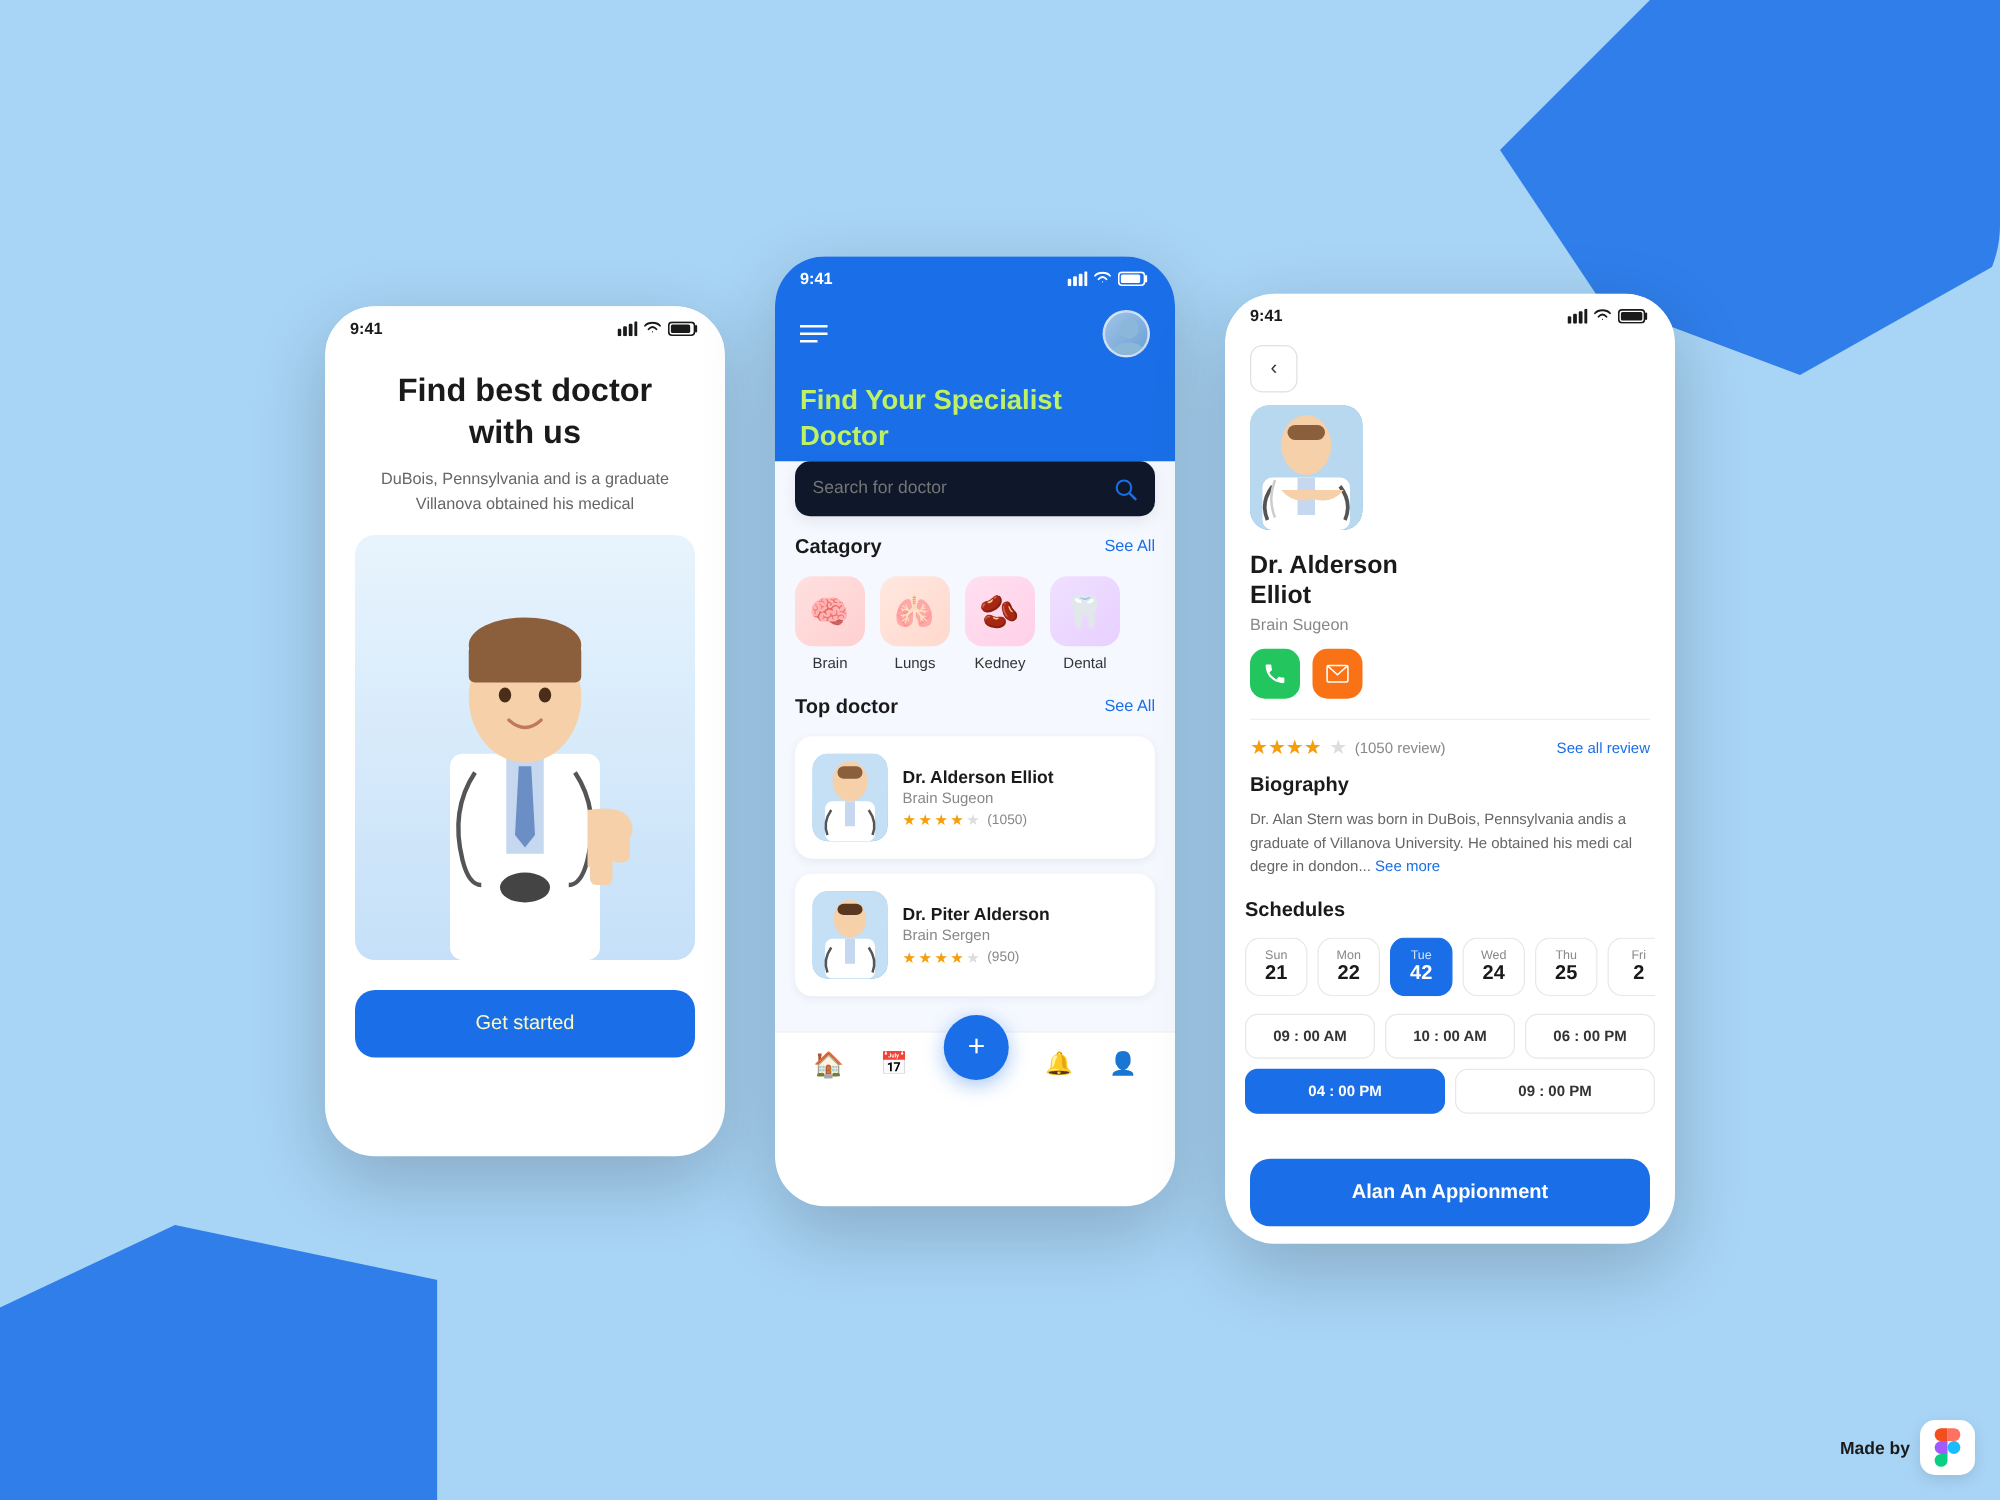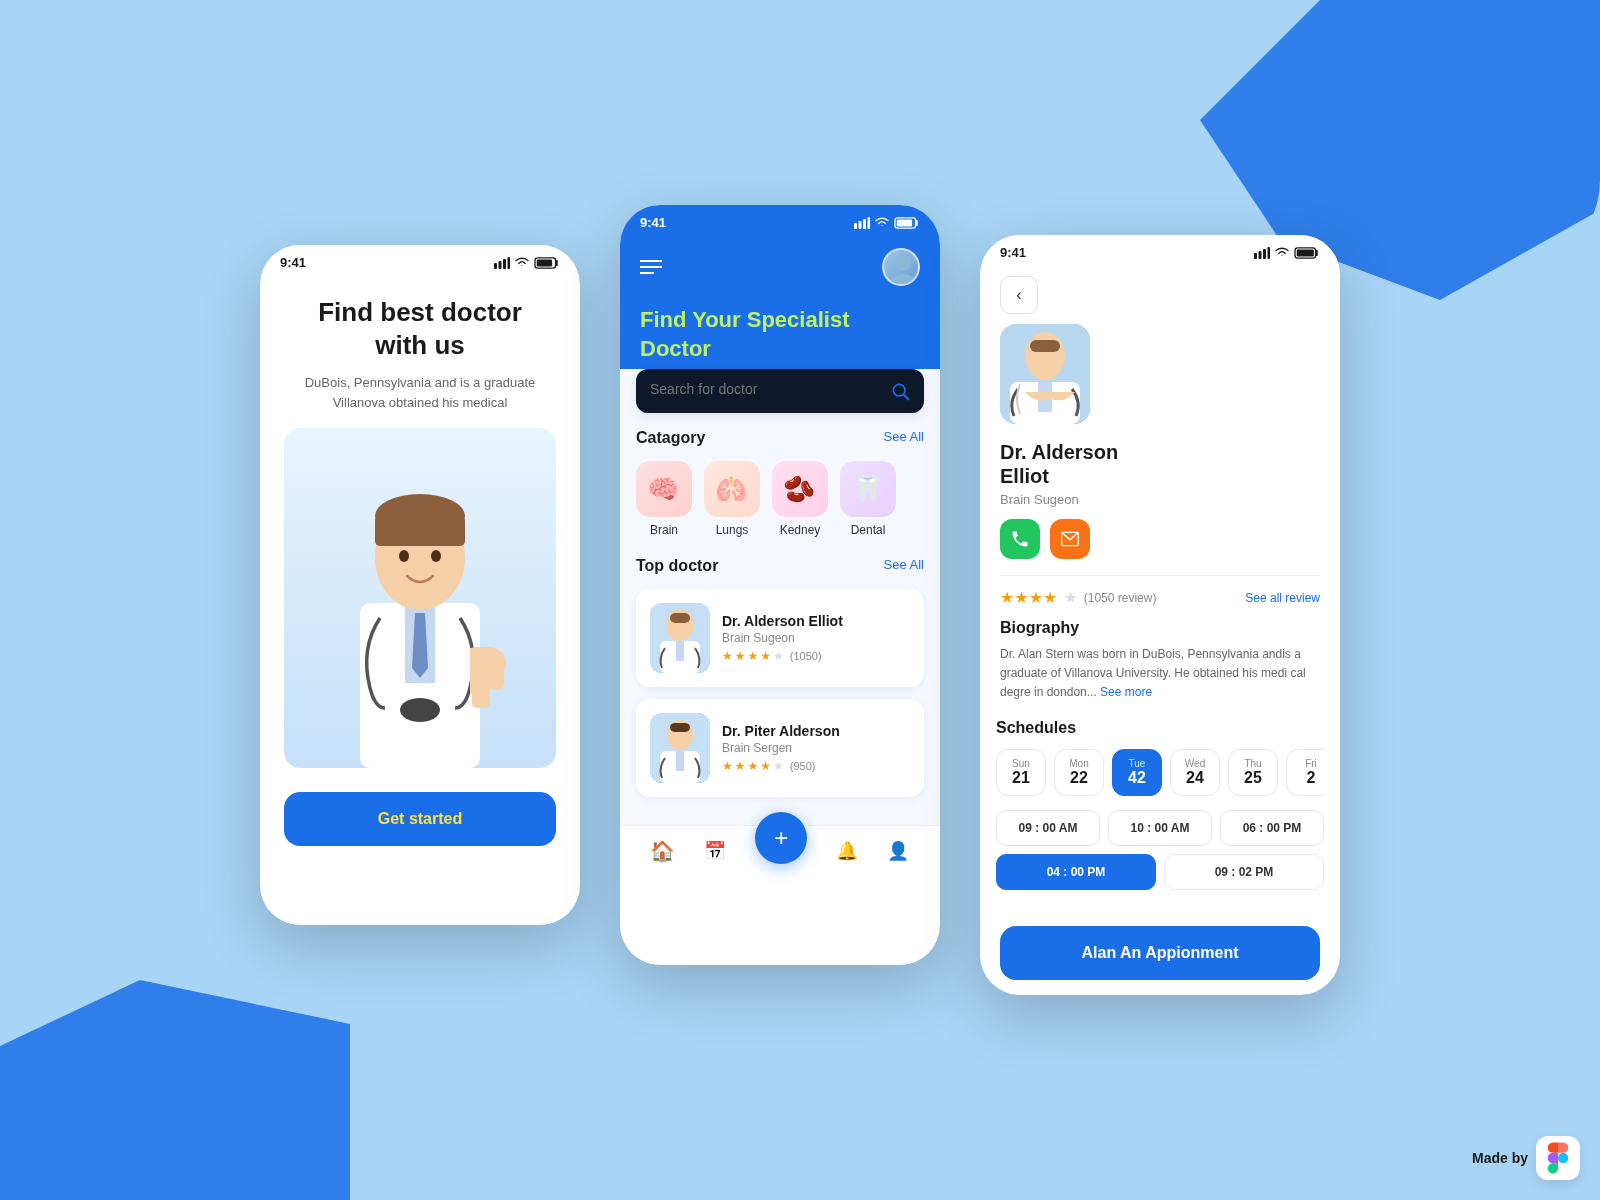--- a/index.html
+++ b/index.html
@@ -115,26 +115,26 @@
       display: flex;
       align-items: flex-end;
       justify-content: center;
       overflow: hidden;
       position: relative;
     }
     
     .get-started-btn {
       width: 100%;
       background: #1a6fe8;
-      color: #fde047;
+      color: #fef9c3;
       border: none;
       border-radius: 16px;
       padding: 18px;
       font-size: 16px;
-      font-weight: 700;
+      font-weight: 400;
       cursor: pointer;
     }
 
     
     .phone2-header {
       background: #1a6fe8;
       padding: 12px 20px 24px;
     }
     .phone2-nav {
       display: flex;
@@ -800,21 +800,21 @@
           <span class="date-num">2</span>
         </div>
       </div>
       <div class="times-grid">
         <div class="time-slot">09 : 00 AM</div>
         <div class="time-slot">10 : 00 AM</div>
         <div class="time-slot">06 : 00 PM</div>
       </div>
       <div class="times-row2">
         <div class="time-slot active">04 : 00 PM</div>
-        <div class="time-slot">09 : 02 PM</div>
+        <div class="time-slot">09 : 00 PM</div>
       </div>
     </div>
     <button class="book-btn">Alan An Appionment</button>
   </div>
 
 </div>
 
 <div class="made-by">
   <span>Made by</span>
   <div class="figma-icon">

